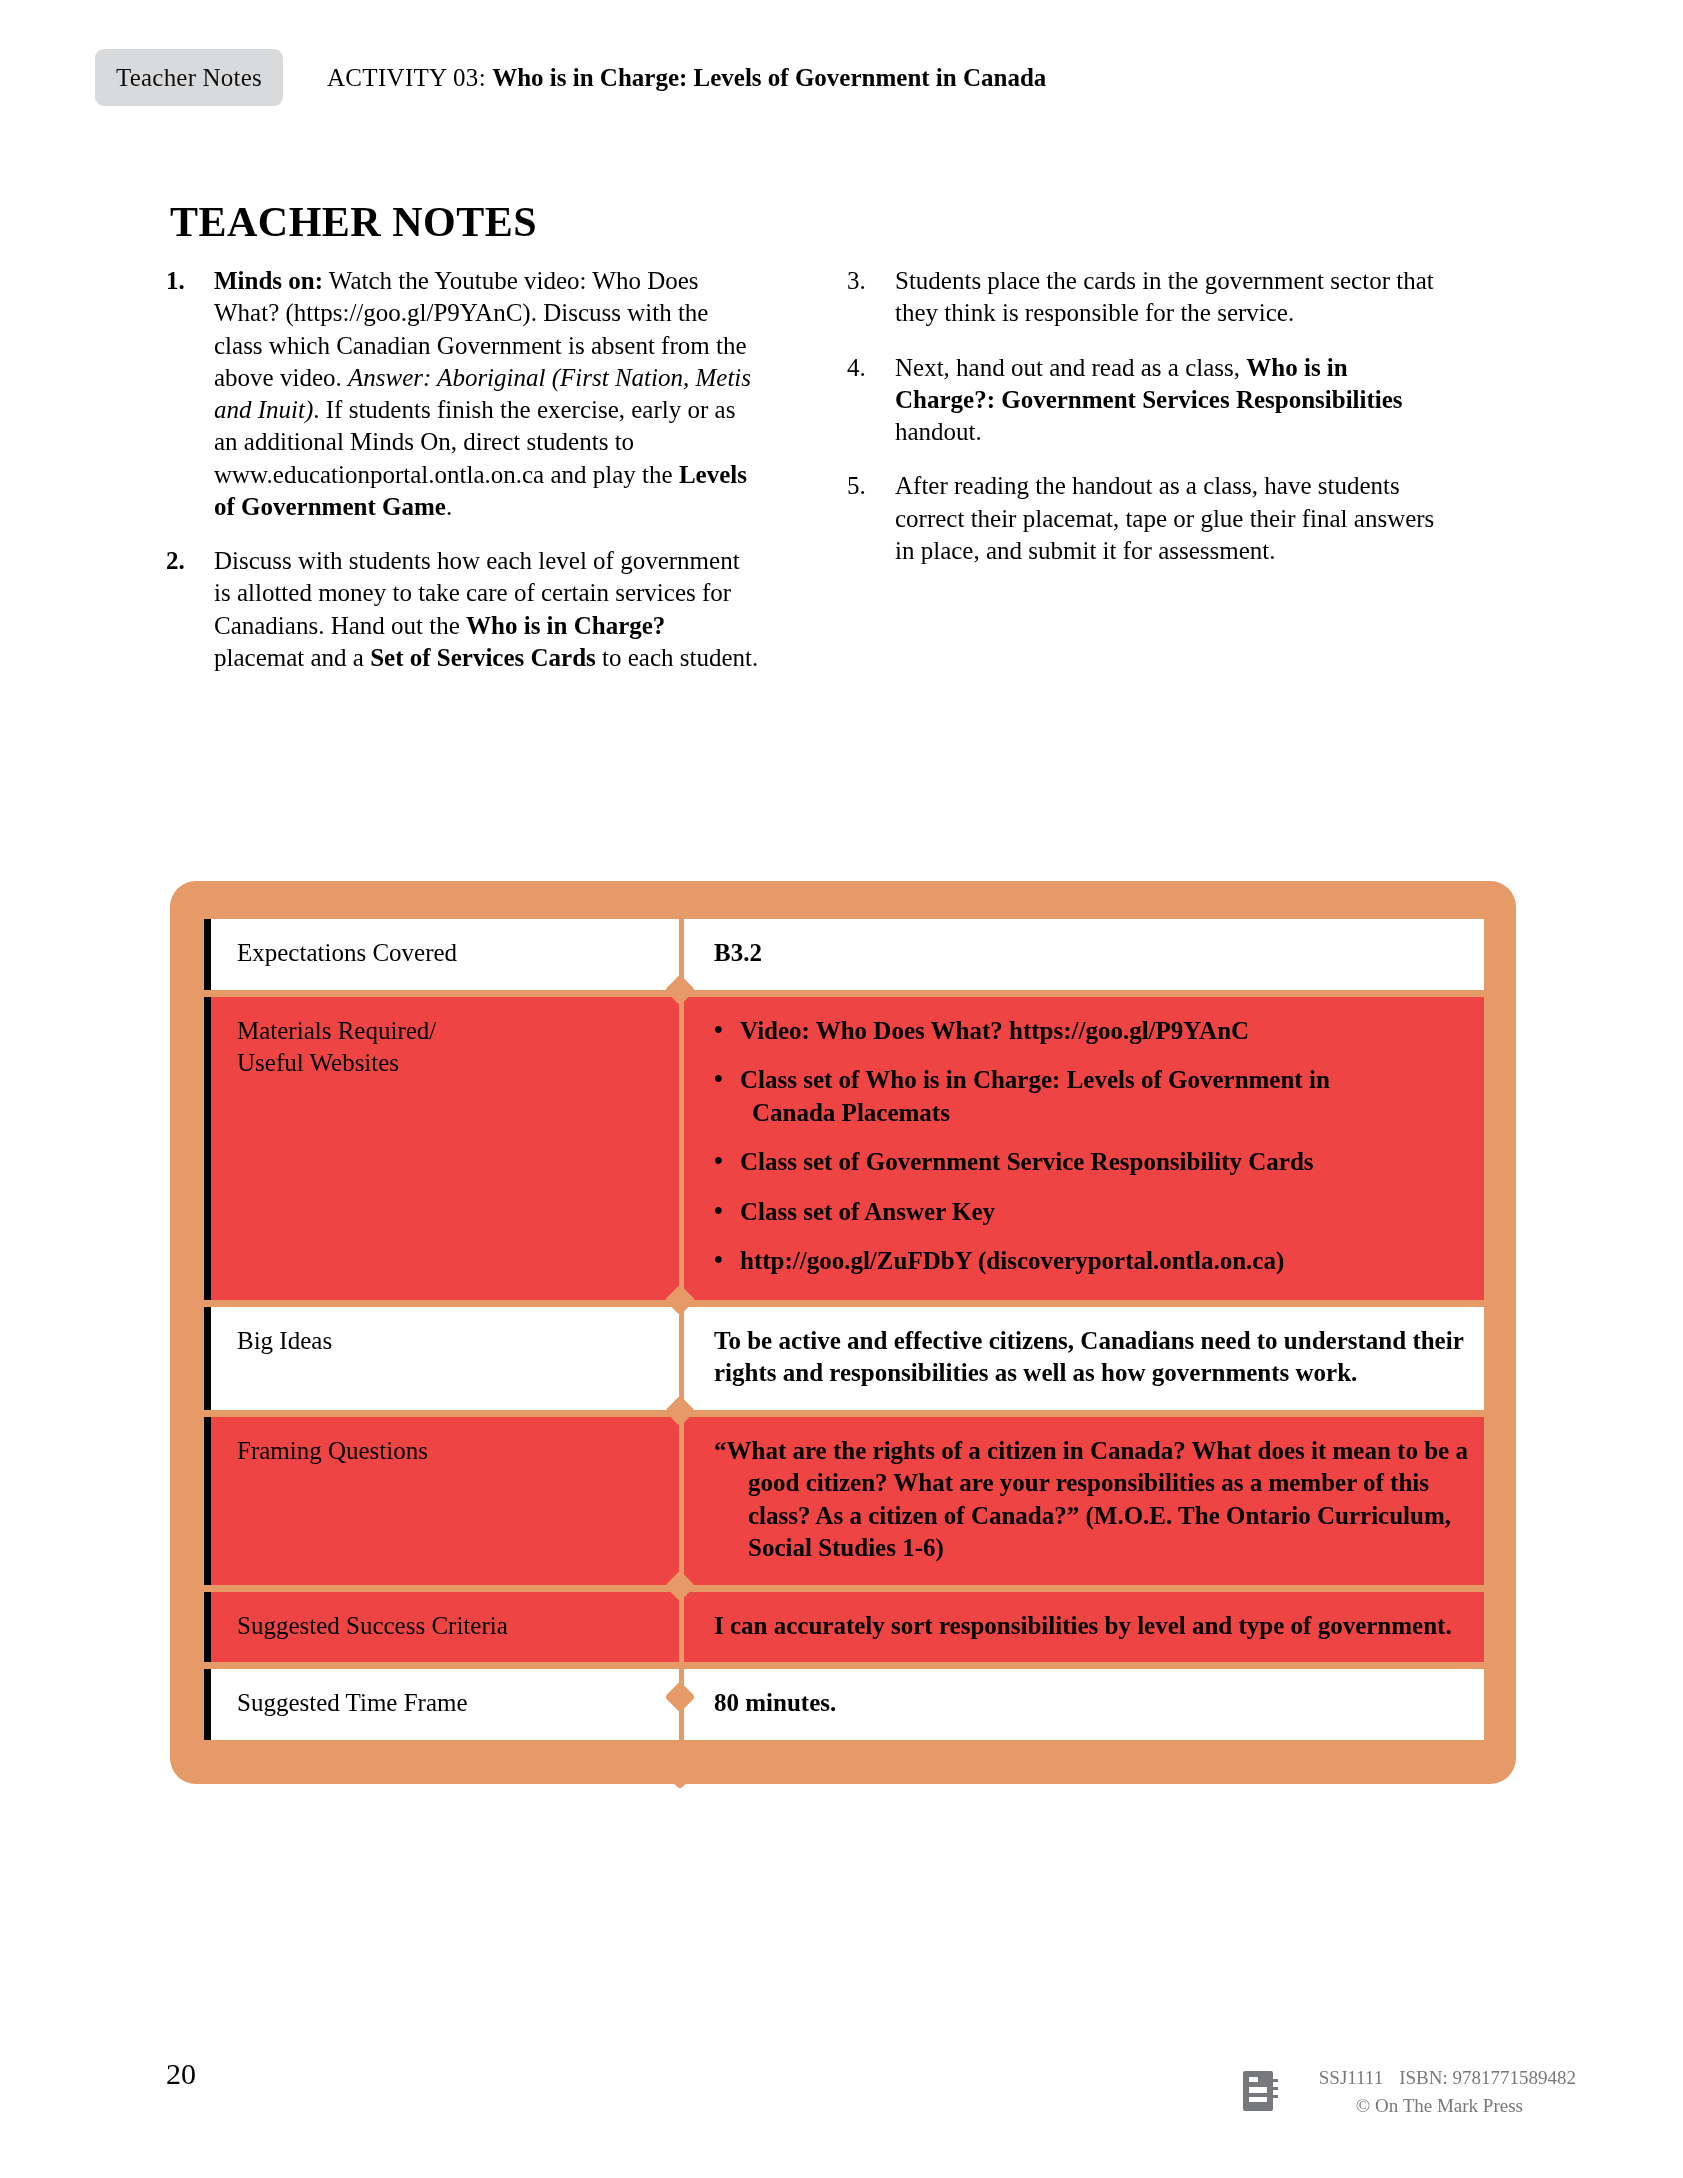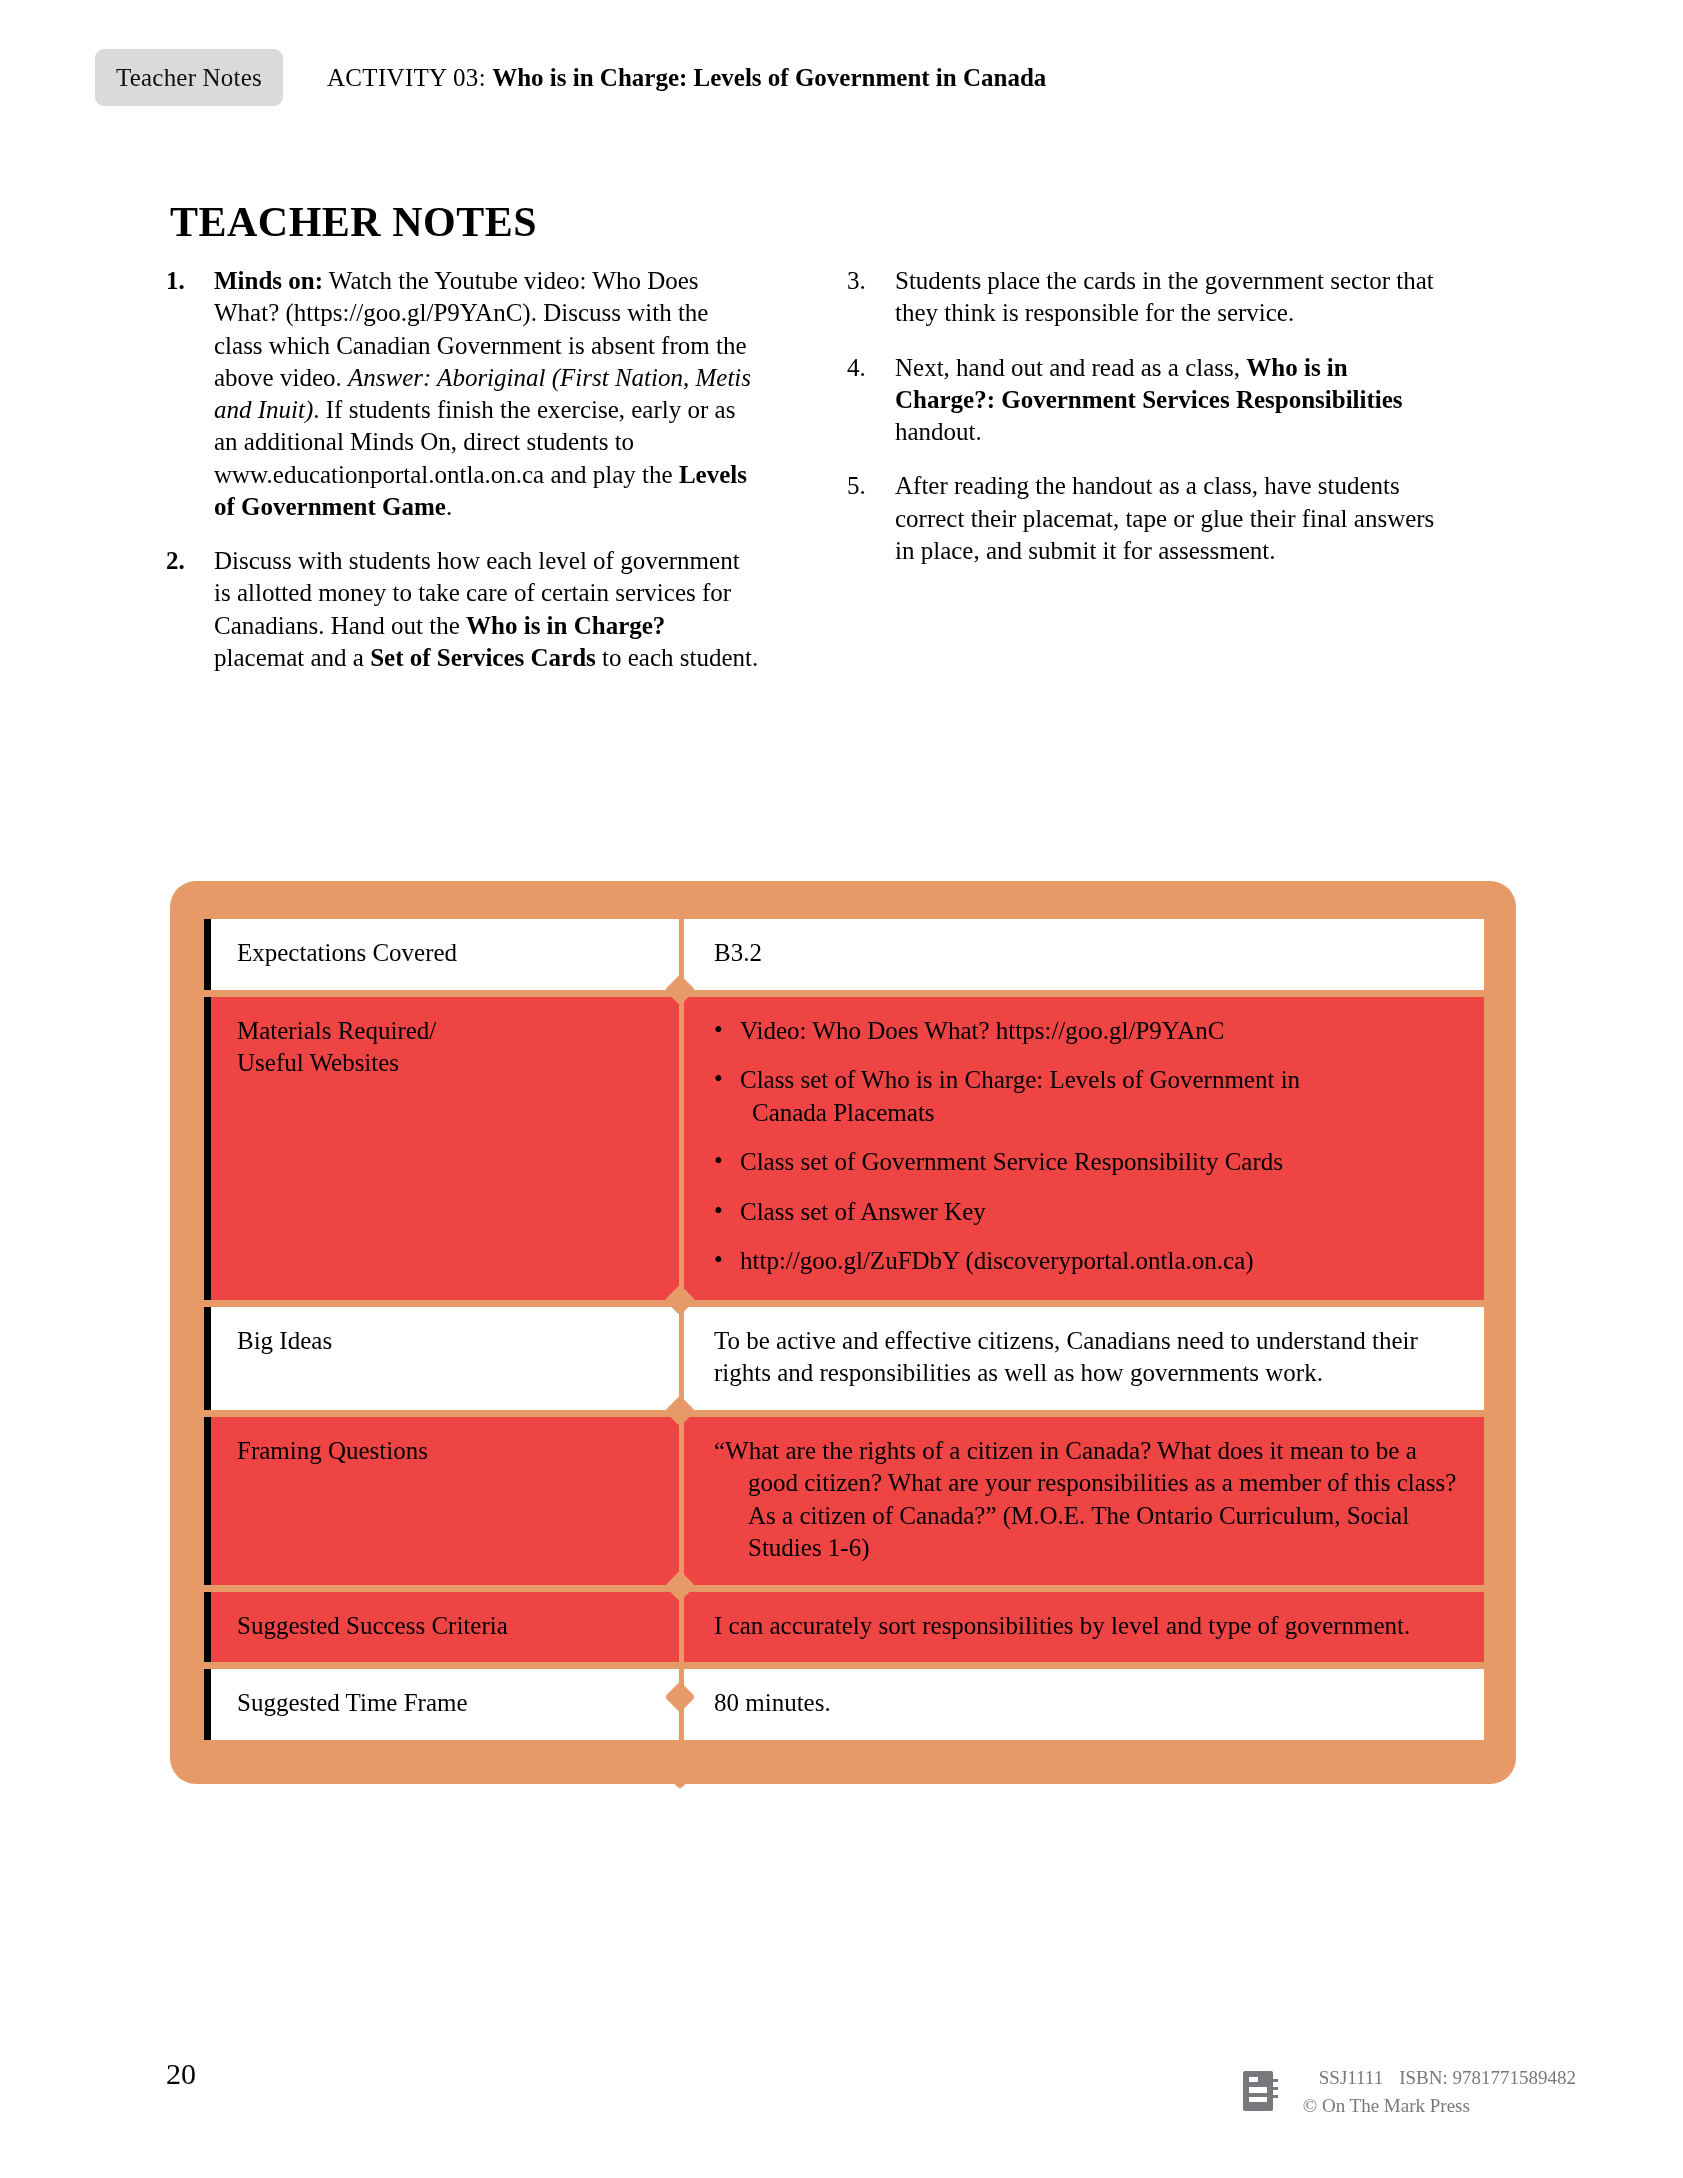--- a/index.html
+++ b/index.html
@@ -120,21 +120,21 @@
     position: relative;
   }
   .tbl tr:last-child td { border-bottom: none; }
   .tbl td.label {
     width: 426px;
     font-weight: 400;
     border-left: 7px solid #000000;
     border-right: 5px solid #e69a68;
     padding-left: 26px;
   }
-  .tbl td.value { padding-left: 30px; }
+  .tbl td.value { padding-left: 30px; font-weight: bold; }
 
   .bullets { margin: 0; padding: 0; list-style: none; }
   .bullets li {
     position: relative;
     padding-left: 26px;
     margin-bottom: 17px;
     text-indent: 0;
   }
   .bullets li:last-child { margin-bottom: 2px; }
   .bullets li::before {
@@ -168,21 +168,21 @@
   .footer-right {
     position: absolute;
     right: 107px;
     top: 2064px;
     display: flex;
     align-items: center;
     gap: 22px;
   }
   .doc-icon { width: 42px; height: 46px; }
   .footer-text {
-    text-align: left;
+    text-align: center;
     color: #77787b;
     font-size: 19px;
     line-height: 1.45;
     font-family: "Liberation Serif", serif;
   }
   .footer-text .line1 span { margin-left: 16px; }
 </style>
 </head>
 <body>
 

